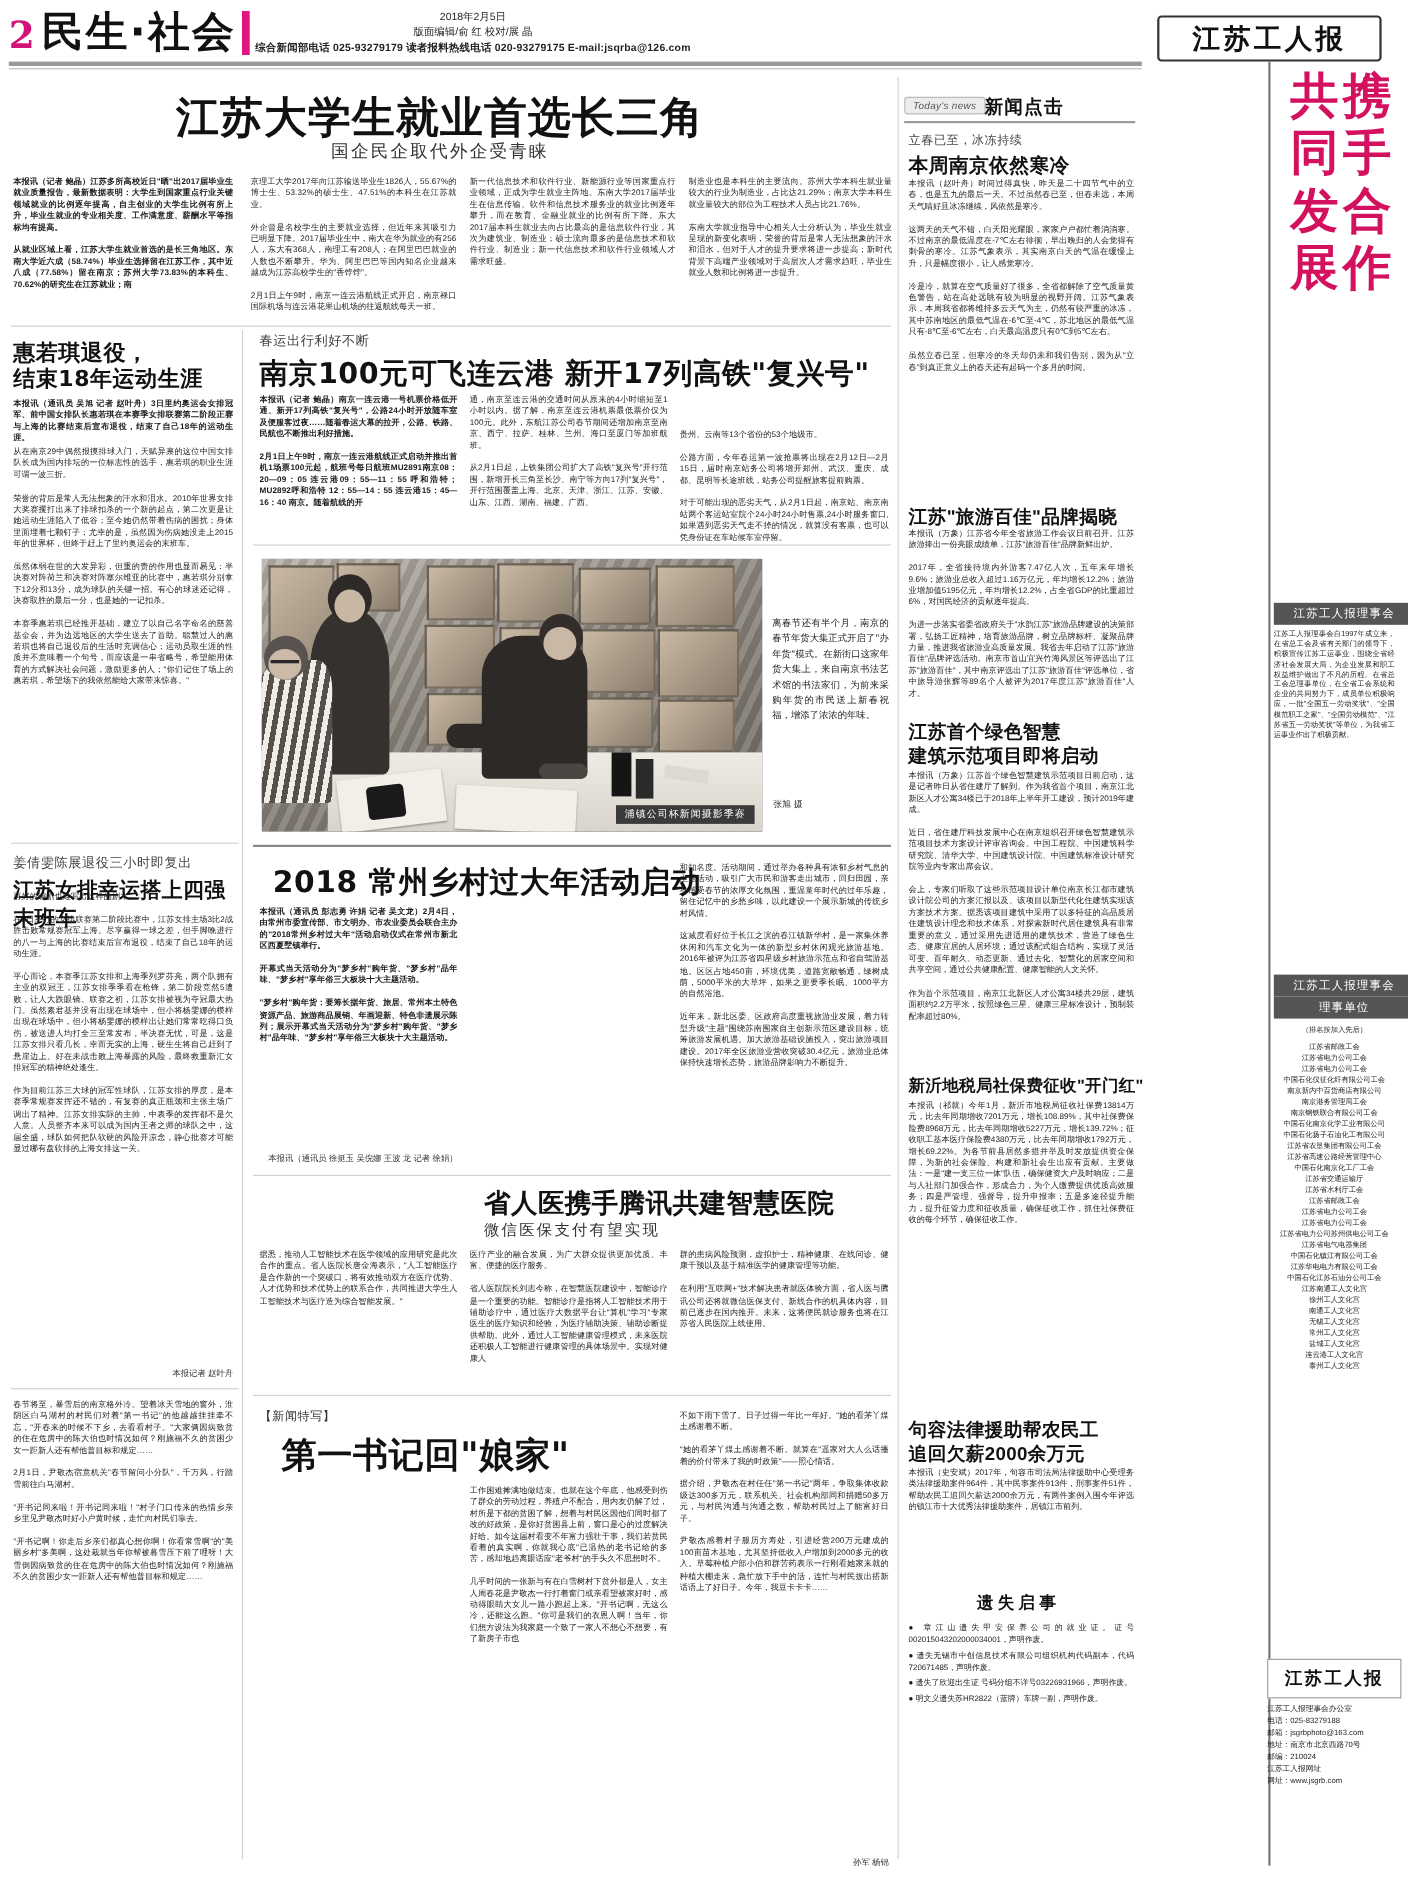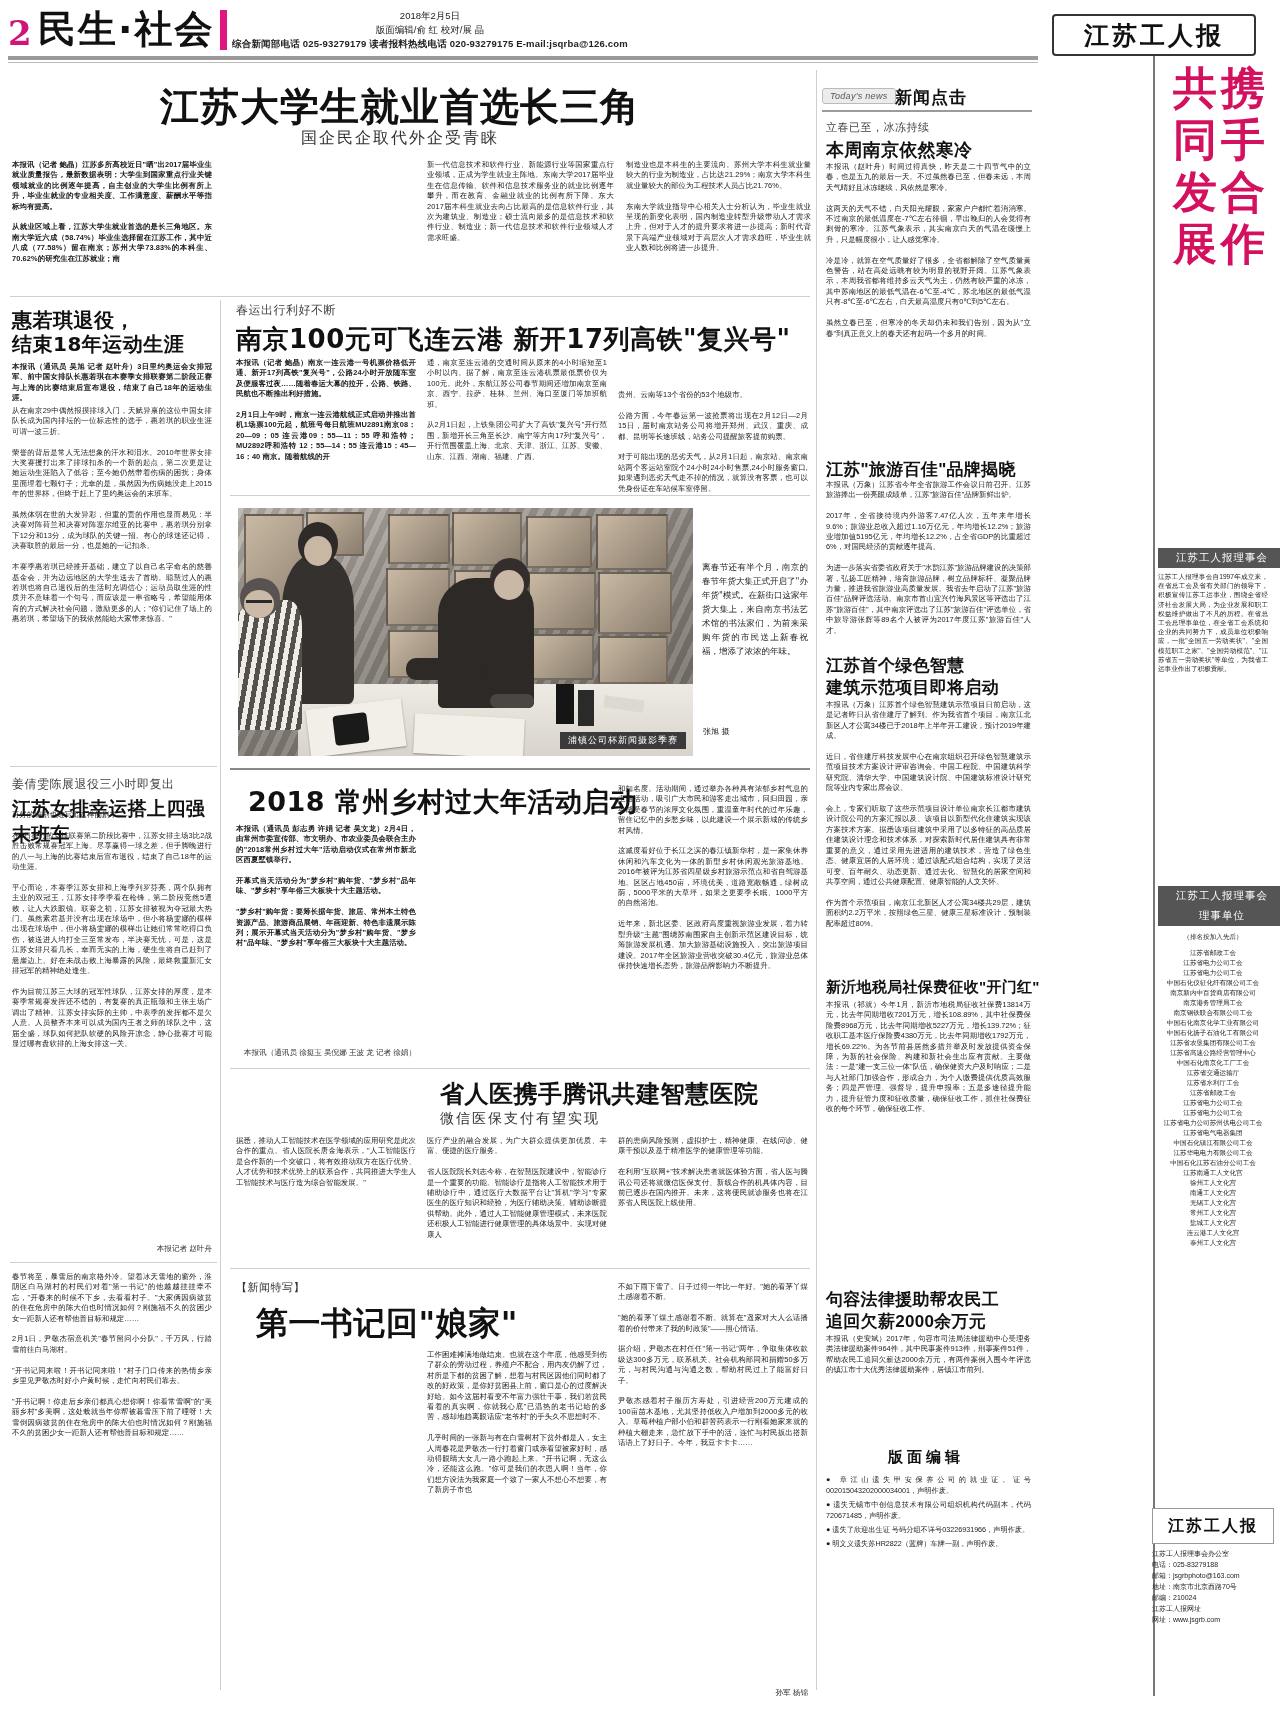--- a/index.html
+++ b/index.html
@@ -133,24 +133,29 @@
         <div class="vchar">展</div>
       </div>
   </div>
 
   <div class="hl-main" style="left:120px;top:80px;width:560px;">江苏大学生就业首选长三角</div>
   <div class="sub-main" style="left:120px;top:128px;width:560px;">国企民企取代外企受青睐</div>
 
   <div class="body-col lead" style="left: 12px; top: 160px; width: 200px; height: 130px; white-space: pre-line;">本报讯（记者 鲍晶）江苏多所高校近日"晒"出2017届毕业生就业质量报告，最新数据表明：大学生到国家重点行业关键领域就业的比例逐年提高，自主创业的大学生比例有所上升，毕业生就业的专业相关度、工作满意度、薪酬水平等指标均有提高。
 
 从就业区域上看，江苏大学生就业首选的是长三角地区。东南大学近六成（58.74%）毕业生选择留在江苏工作，其中近八成（77.58%）留在南京；苏州大学73.83%的本科生、70.62%的研究生在江苏就业；南</div>
+  <div class="body-col" style="left: 228px; top: 160px; width: 187px; height: 130px; white-space: pre-line;">京理工大学2017年向江苏输送毕业生1826人，55.67%的博士生、53.32%的硕士生、47.51%的本科生在江苏就业。
+
+外企曾是名校学生的主要就业选择，但近年来其吸引力已明显下降。2017届毕业生中，南大在华为就业的有256人，东大有368人，南理工有208人；在阿里巴巴就业的人数也不断攀升。华为、阿里巴巴等国内知名企业越来越成为江苏高校学生的"香饽饽"。
+
+2月1日上午9时，南京一连云港航线正式开启，南京禄口国际机场与连云港花果山机场的往返航线每天一班。</div>
   <div class="body-col" style="left:427px;top:160px;width:187px;height:130px;">新一代信息技术和软件行业、新能源行业等国家重点行业领域，正成为学生就业主阵地。东南大学2017届毕业生在信息传输、软件和信息技术服务业的就业比例逐年攀升，而在教育、金融业就业的比例有所下降。东大2017届本科生就业去向占比最高的是信息软件行业，其次为建筑业、制造业；硕士流向最多的是信息技术和软件行业、制造业；新一代信息技术和软件行业领域人才需求旺盛。</div>
   <div class="body-col" style="left: 626px; top: 160px; width: 185px; height: 130px; white-space: pre-line;">制造业也是本科生的主要流向。苏州大学本科生就业量较大的行业为制造业，占比达21.29%；南京大学本科生就业量较大的部位为工程技术人员占比21.76%。
 
-东南大学就业指导中心相关人士分析认为，毕业生就业呈现的新变化表明，国内制造业转型升级带动人才需求上升，但对于人才的提升要求将进一步提高；新时代背景下高端产业领域对于高层次人才需求趋旺，毕业生就业人数和比例将进一步提升。</div>
+东南大学就业指导中心相关人士分析认为，毕业生就业呈现的新变化表明，荣誉的背后是常人无法想象的汗水和泪水，但对于人才的提升要求将进一步提高；新时代背景下高端产业领域对于高层次人才需求趋旺，毕业生就业人数和比例将进一步提升。</div>
 
   <div class="hrule" style="left:10px;top:296px;width:800px;"></div>
 
   <div class="hl-2" style="left:12px;top:308px;width:205px;">惠若琪退役，</div>
   <div class="hl-2" style="left:12px;top:332px;width:205px;">结束18年运动生涯</div>
   <div class="body-col lead" style="left:12px;top:362px;width:200px;height:42px;">本报讯（通讯员 吴旭 记者 赵叶舟）3日里约奥运会女排冠军、前中国女排队长惠若琪在本赛季女排联赛第二阶段正赛与上海的比赛结束后宣布退役，结束了自己18年的运动生涯。</div>
   <div class="body-col" style="left: 12px; top: 406px; width: 200px; height: 355px; white-space: pre-line;">从在南京29中偶然报摸排球入门，天赋异禀的这位中国女排队长成为国内排坛的一位标志性的选手，惠若琪的职业生涯可谓一波三折。
 
 荣誉的背后是常人无法想象的汗水和泪水。2010年世界女排大奖赛攫打出来了排球扣杀的一个新的起点，第二次更是让她运动生涯陷入了低谷；至今她仍然带着伤病的困扰；身体里面埋着七颗钉子；尤幸的是，虽然因为伤病她没走上2015年的世界杯，但终于赶上了里约奥运会的末班车。
 
@@ -329,21 +334,21 @@
 
 作为首个示范项目，南京江北新区人才公寓34楼共29层，建筑面积约2.2万平米，按照绿色三星、健康三星标准设计，预制装配率超过80%。</div>
 
   <div class="hl-4" style="left:826px;top:978px;font-size:15px;">新沂地税局社保费征收"开门红"</div>
   <div class="sb-body" style="left:826px;top:1000px;width:205px;height:252px;font-size:7.4px;line-height:10.4px;">本报讯（祁就）今年1月，新沂市地税局征收社保费13814万元，比去年同期增收7201万元，增长108.89%，其中社保费保险费8968万元，比去年同期增收5227万元，增长139.72%；征收职工基本医疗保险费4380万元，比去年同期增收1792万元，增长69.22%。为各节前县居然多措并举及时发放提供资金保障，为新的社会保险、构建和新社会生出应有贡献。主要做法：一是"建一支三位一体"队伍，确保健资大户及时响应；二是与人社部门加强合作，形成合力，为个人缴费提供优质高效服务；四是严管理、强督导，提升申报率；五是多途径提升能力，提升征管力度和征收质量，确保征收工作，抓住社保费征收的每个环节，确保征收工作。</div>
 
   <div class="hl-4" style="left:826px;top:1288px;font-size:17px;">句容法律援助帮农民工</div>
   <div class="hl-4" style="left:826px;top:1310px;font-size:17px;">追回欠薪2000余万元</div>
   <div class="sb-body" style="left:826px;top:1334px;width:205px;height:92px;font-size:7.4px;line-height:10.4px;">本报讯（史安斌）2017年，句容市司法局法律援助中心受理务类法律援助案件964件，其中民事案件913件，刑事案件51件，帮助农民工追回欠薪达2000余万元，有两件案例入围今年评选的镇江市十大优秀法律援助案件，居镇江市前列。</div>
 
-  <div class="hl-4" style="left:888px;top:1448px;font-size:15px;letter-spacing:4px;">版面编辑</div>
+  <div class="hl-4" style="left:888px;top:1448px;font-size:15px;letter-spacing:4px;">遗失启事</div>
   <div class="sb-body" style="left:826px;top:1474px;width:205px;height:110px;font-size:7.2px;line-height:11px;" id="lost-items">
       <div style="margin-bottom: 3px;">● 章江山遗失甲安保养公司的就业证。证号002015043202000034001，声明作废。</div>
       <div style="margin-bottom: 3px;">● 遗失无锡市中创信息技术有限公司组织机构代码副本，代码720671485，声明作废。</div>
       <div style="margin-bottom: 3px;">● 遗失了欣迎出生证 号码分组不详号03226931966，声明作废。</div>
       <div style="margin-bottom: 3px;">● 明文义遗失苏HR2822（蓝牌）车牌一副，声明作废。</div>
     </div>
 
   <div class="sb-title" style="left:1158px;top:548px;width:108px;">江苏工人报理事会</div>
   <div class="sb-body" style="left:1158px;top:572px;width:110px;height:300px;">江苏工人报理事会自1997年成立来，在省总工会及省有关部门的领导下，积极宣传江苏工运事业，围绕全省经济社会发展大局，为企业发展和职工权益维护做出了不凡的历程。在省总工会总理事单位，在全省工会系统和企业的共同努力下，成员单位积极响应，一批"全国五一劳动奖状"、"全国模范职工之家"、"全国劳动模范"、"江苏省五一劳动奖状"等单位，为我省工运事业作出了积极贡献。</div>
 

